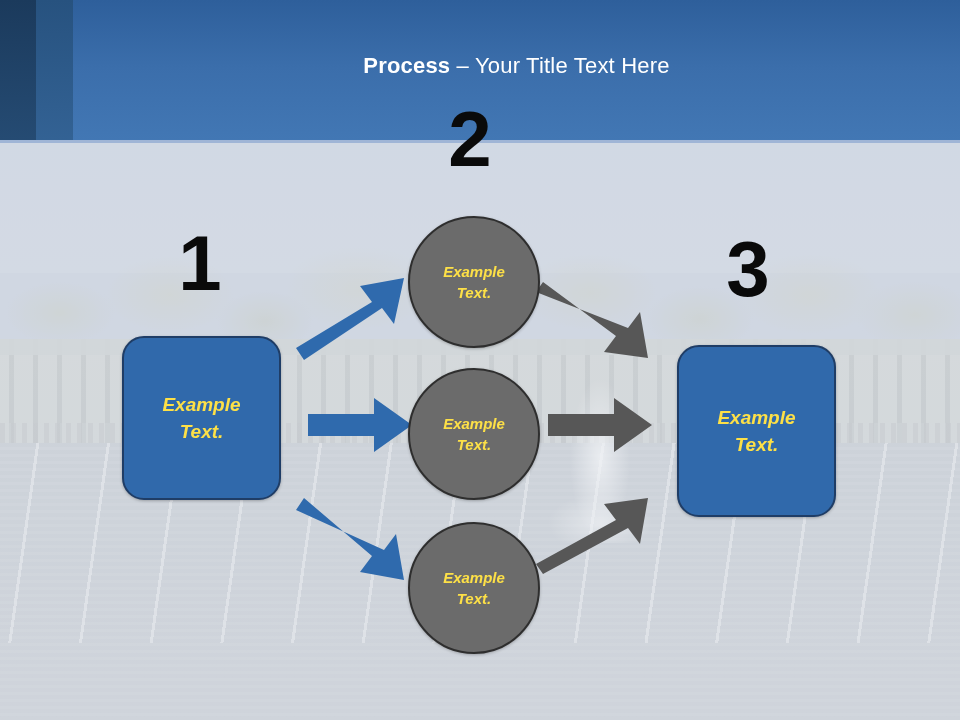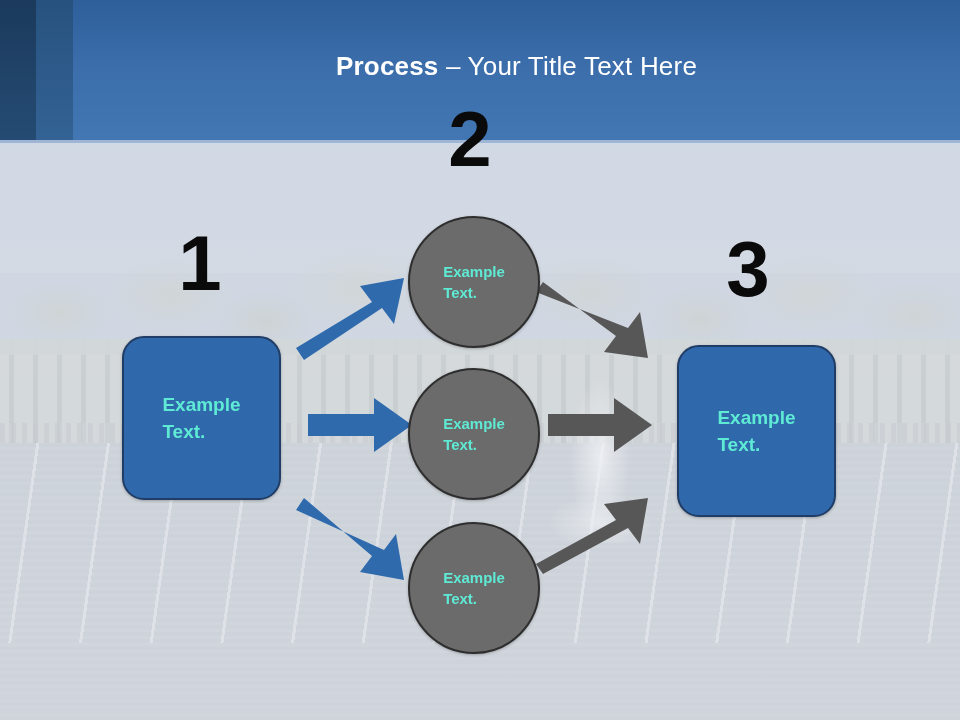--- a/index.html
+++ b/index.html
@@ -122,21 +122,21 @@
     position: absolute; left: 0; top: 140px;
     width: 960px; height: 3px;
     background: #9fb5d6;
   }
   .hdr-title {
     position: absolute;
     left: 73px; top: 46px;
     width: 887px;
     text-align: center;
     color: #ffffff;
-    font-size: 26px;
+    font-size: 22px;
     line-height: 40px;
     letter-spacing: .2px;
     white-space: nowrap;
   }
   .hdr-title .t-strong { font-weight: bold; }
   .hdr-title .t-light  { font-weight: normal; }
 
   
   .step-num {
     position: absolute;
@@ -156,24 +156,26 @@
     position: absolute;
     background: #3069ab;
     border: 2px solid #1f3d66;
     border-radius: 22px;
     box-shadow: 0 1px 3px rgba(0,0,0,.25);
     display: flex;
     align-items: center;
     justify-content: center;
   }
   .box-label, .circle-label {
-    color: #5eead4;
+    color: #fde047;
     font-weight: bold;
+    font-style: italic;
     font-size: 19px;
     line-height: 27px;
+    text-align: center;
     white-space: pre-line;
   }
   #box-start { left: 122px; top: 336px; width: 155px; height: 160px; }
   #box-end   { left: 677px; top: 345px; width: 155px; height: 168px; }
 
   
   .circle {
     position: absolute;
     background: #6b6b6b;
     border: 2px solid #2e2e2e;

